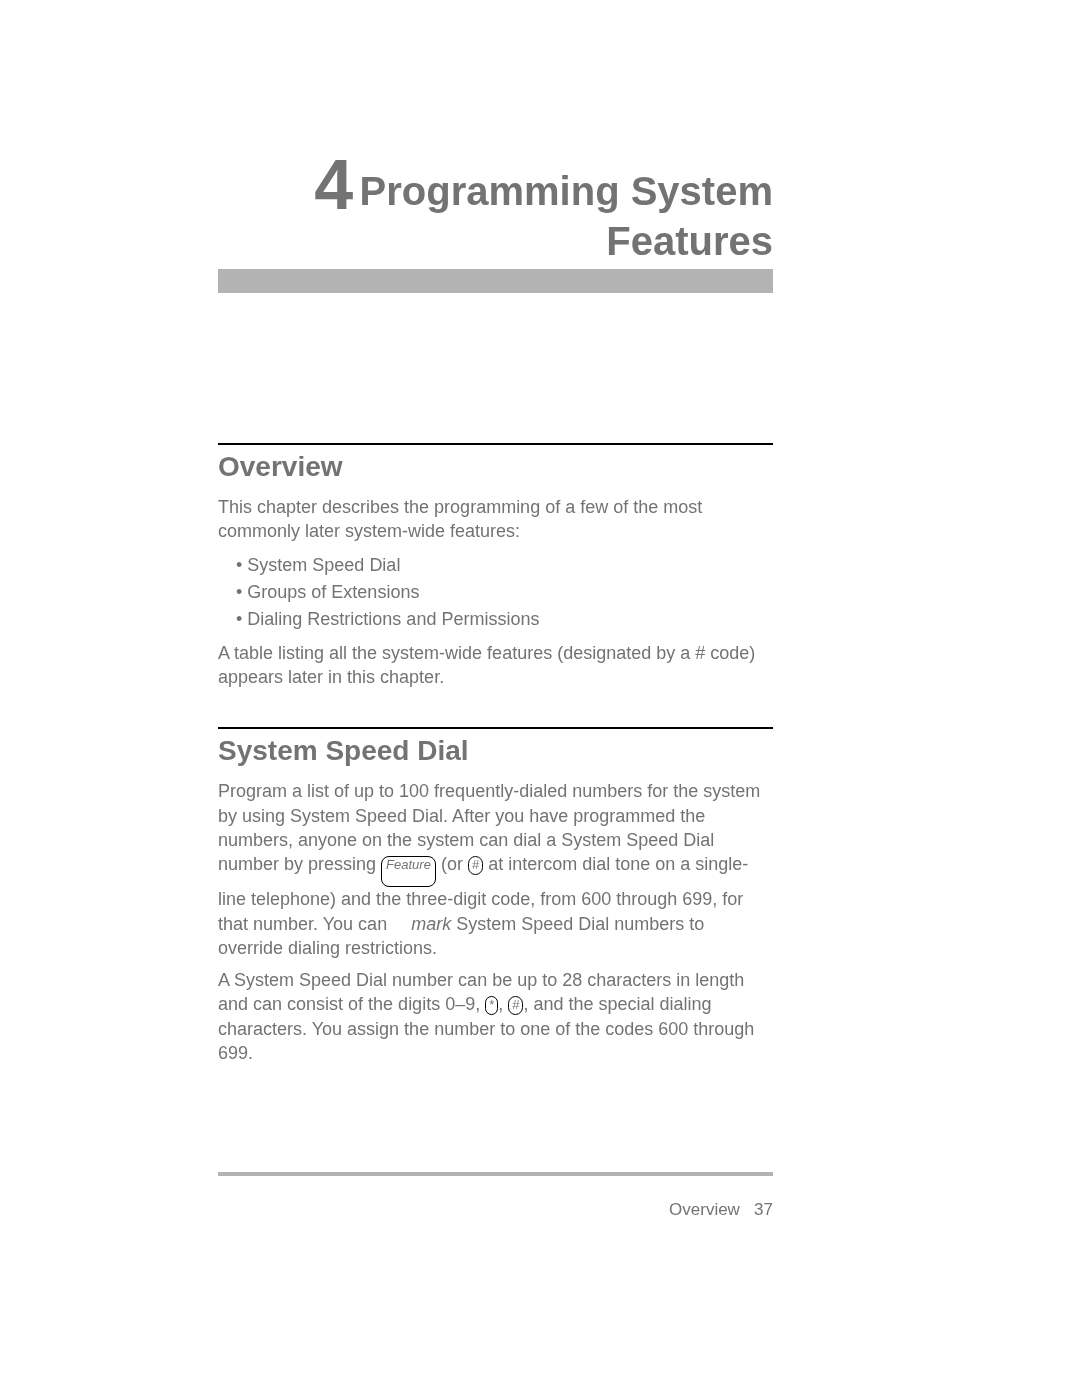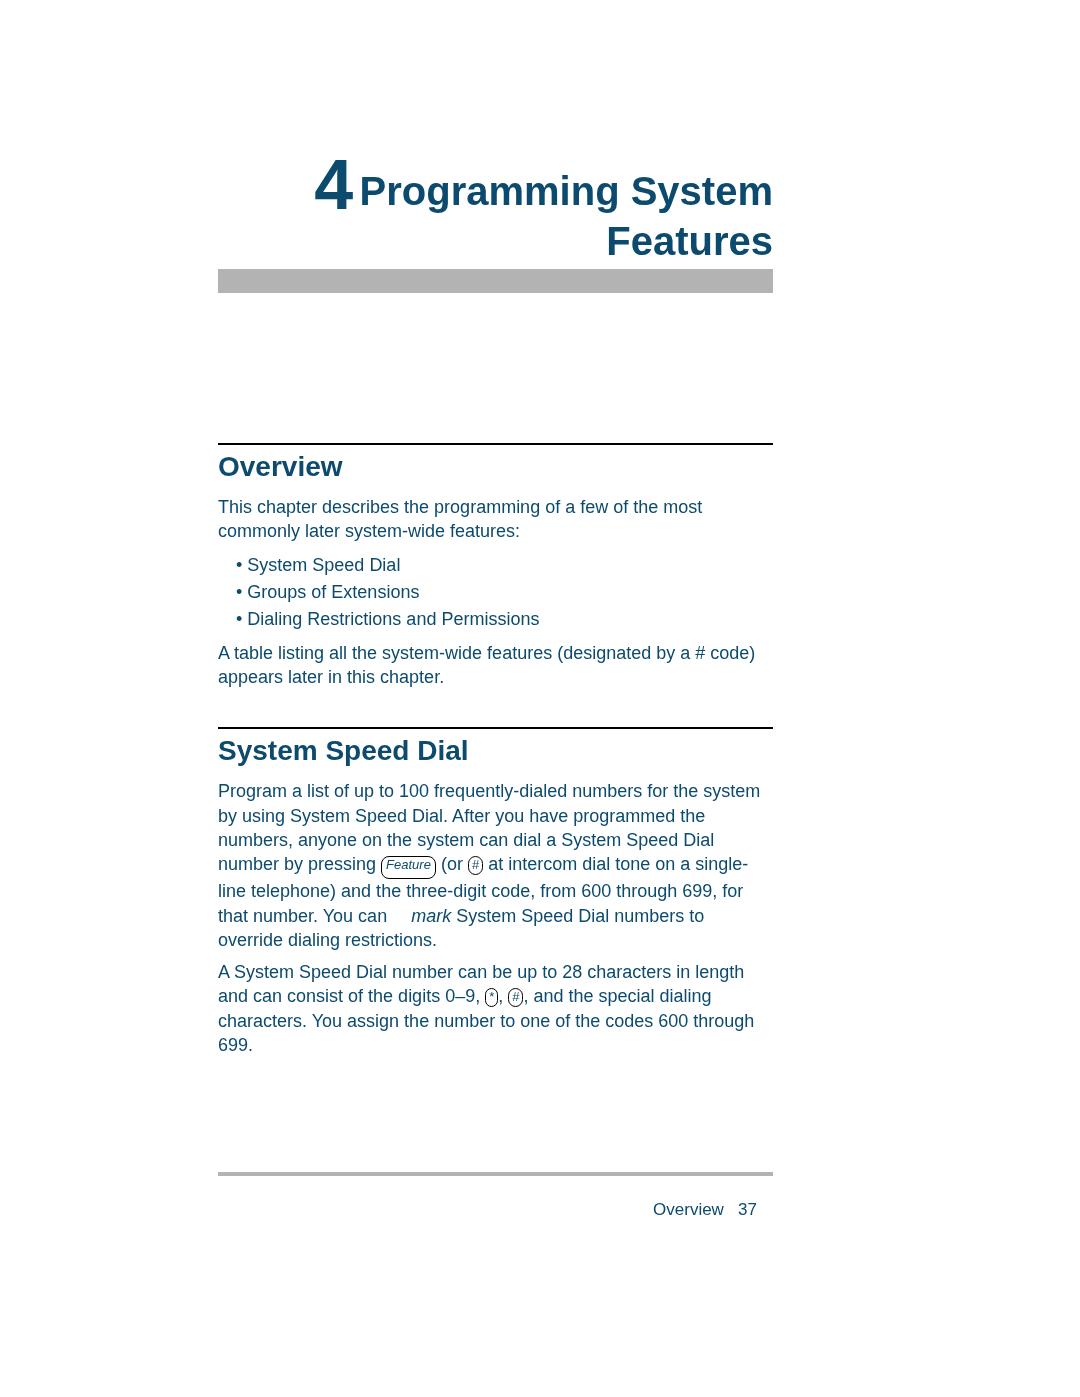--- a/index.html
+++ b/index.html
@@ -5,21 +5,21 @@
   html, body {
     margin: 0;
     padding: 0;
     background: #fff;
   }
   .page {
     width: 1080px;
     height: 1397px;
     position: relative;
     font-family: Arial, Helvetica, sans-serif;
-    color: #0c4a6e;
+    color: #737373;
   }
   .content {
     position: absolute;
     left: 218px;
     top: 0;
     width: 555px;
   }
 
   
   .chapter-head {
@@ -92,21 +92,21 @@
   .bullets li::before {
     content: "\2022\00a0";
   }
 
   .mark-italic { font-style: italic; margin-left: 19px; }
 
   .key {
     display: inline-block;
     border: 1.6px solid #000;
     border-radius: 8px;
-    padding: 0 4px 4px 4px;
+    padding: 0 4px 12px 4px;
     font-size: 13px;
     line-height: 16px;
     height: 17px;
     vertical-align: 1px;
     font-style: italic;
     font-family: Arial, Helvetica, sans-serif;
   }
   .key.sym {
     font-style: normal;
     padding: 0 3px;
@@ -117,21 +117,21 @@
     position: absolute;
     left: 218px;
     top: 1172px;
     width: 555px;
     height: 4px;
     background: #b3b3b3;
   }
   .footer-text {
     position: absolute;
     top: 1200px;
-    left: 202px;
+    left: 218px;
     width: 555px;
     text-align: right;
     font-size: 17px;
   }
 </style>
 </head>
 <body>
 
 <div class="page">
   <div class="content">

